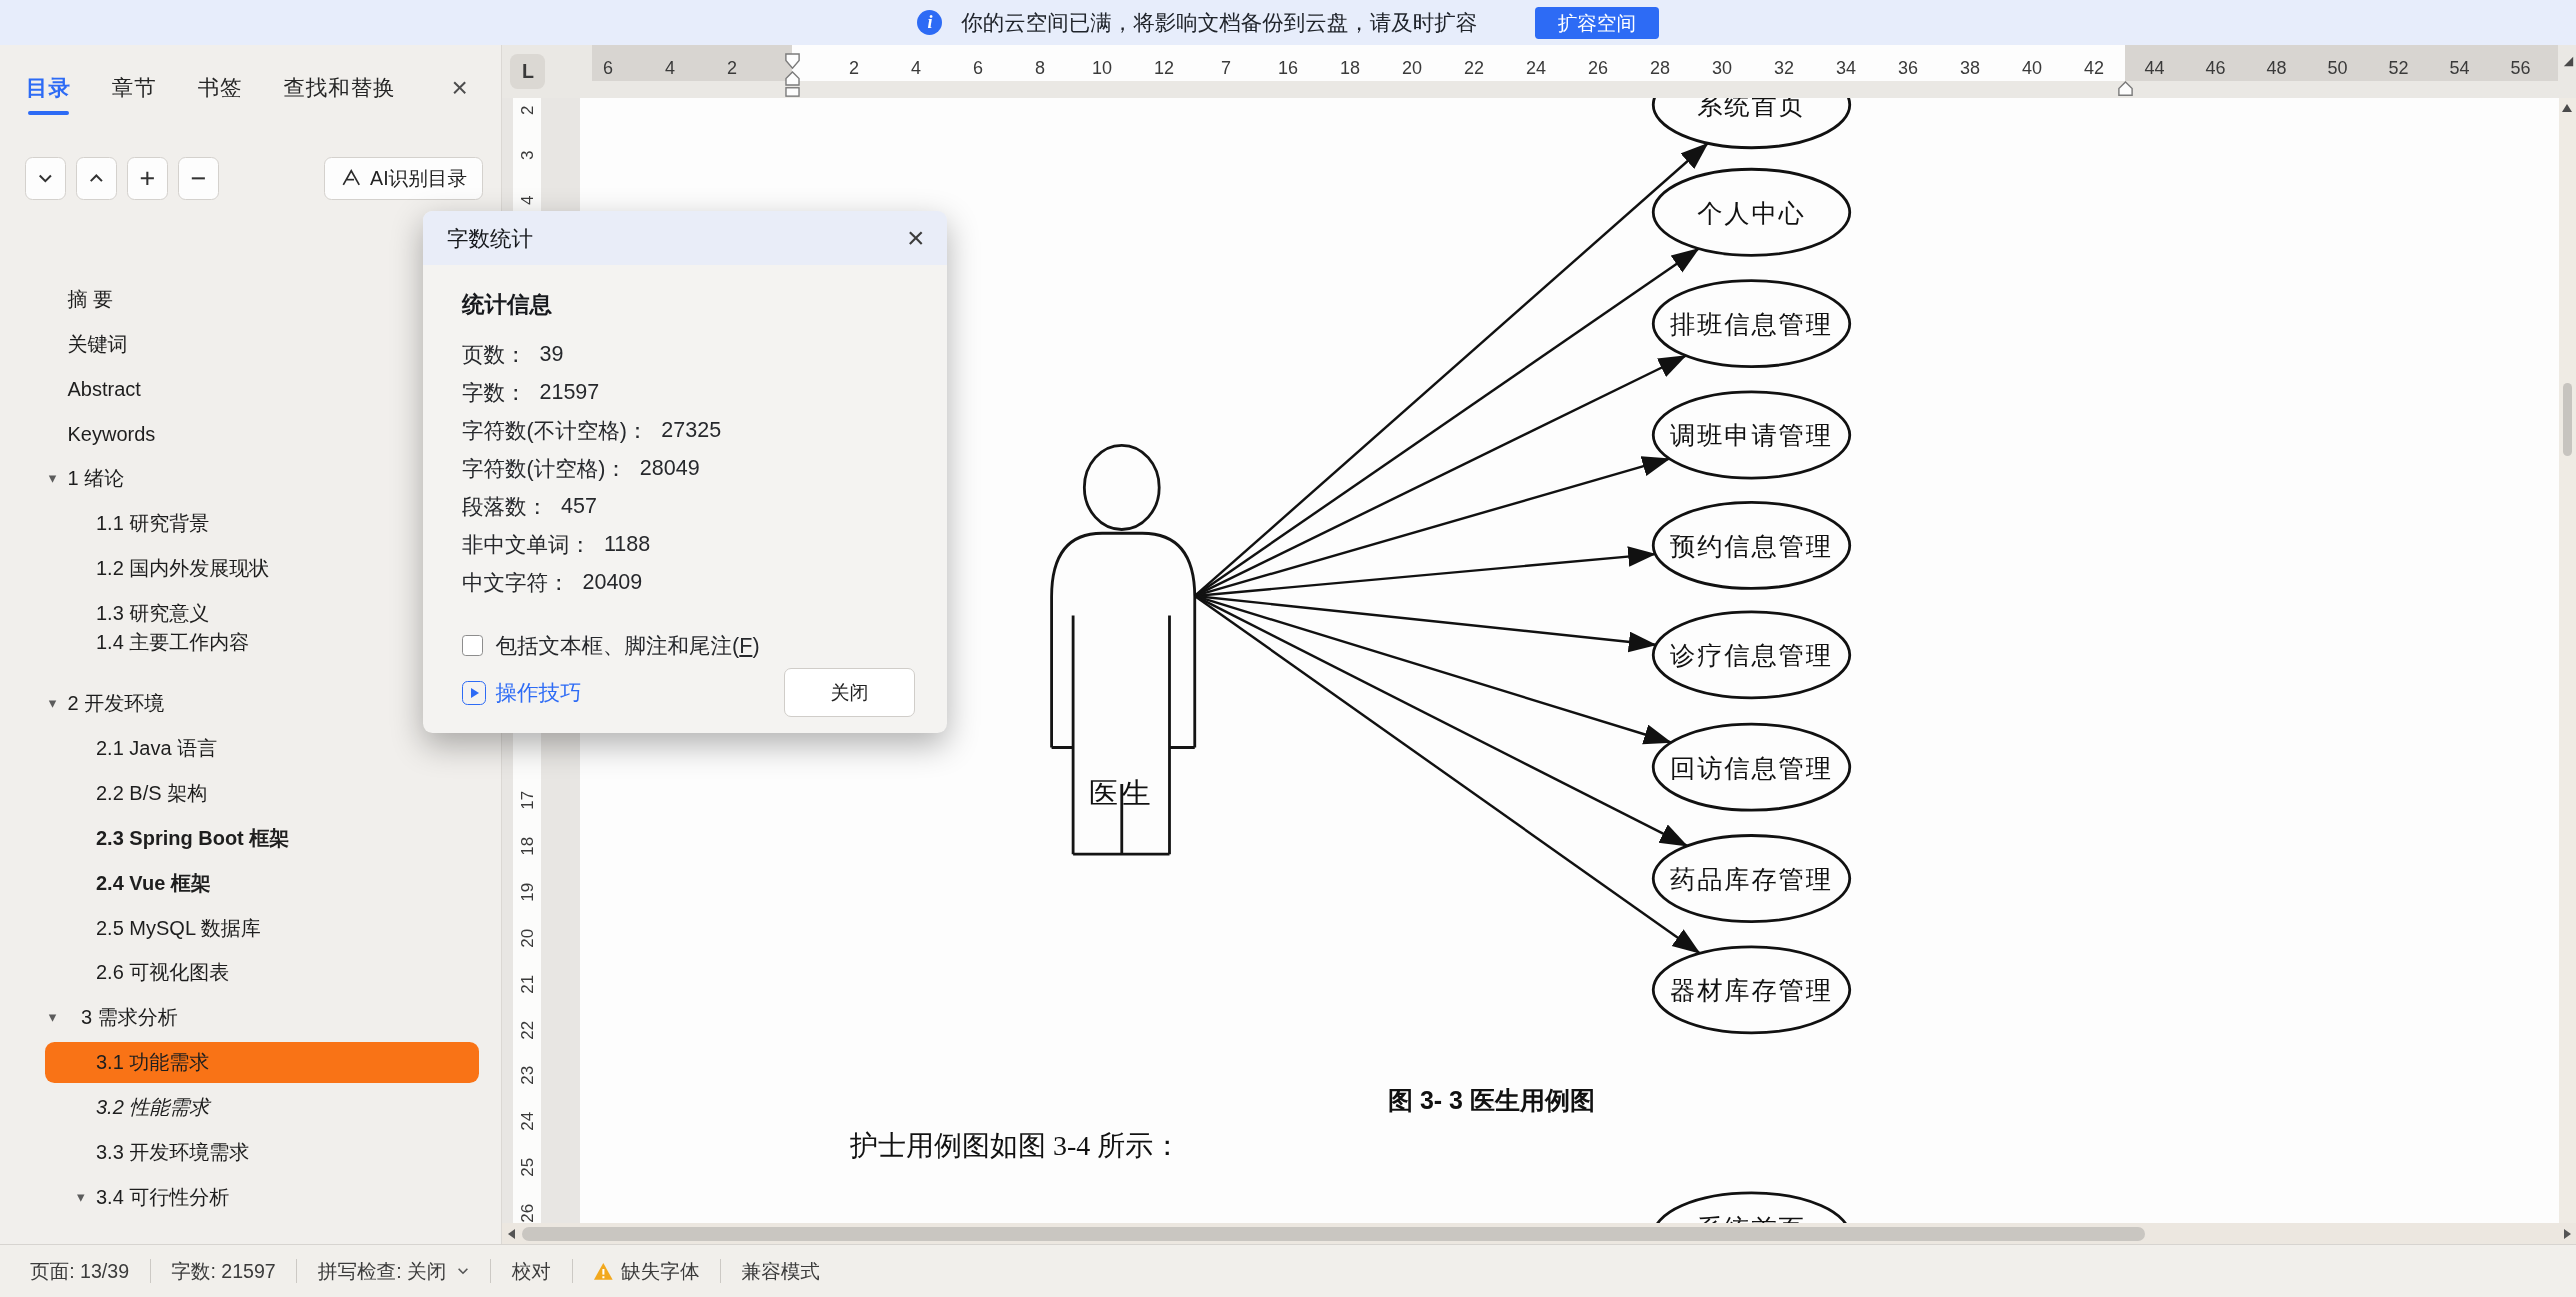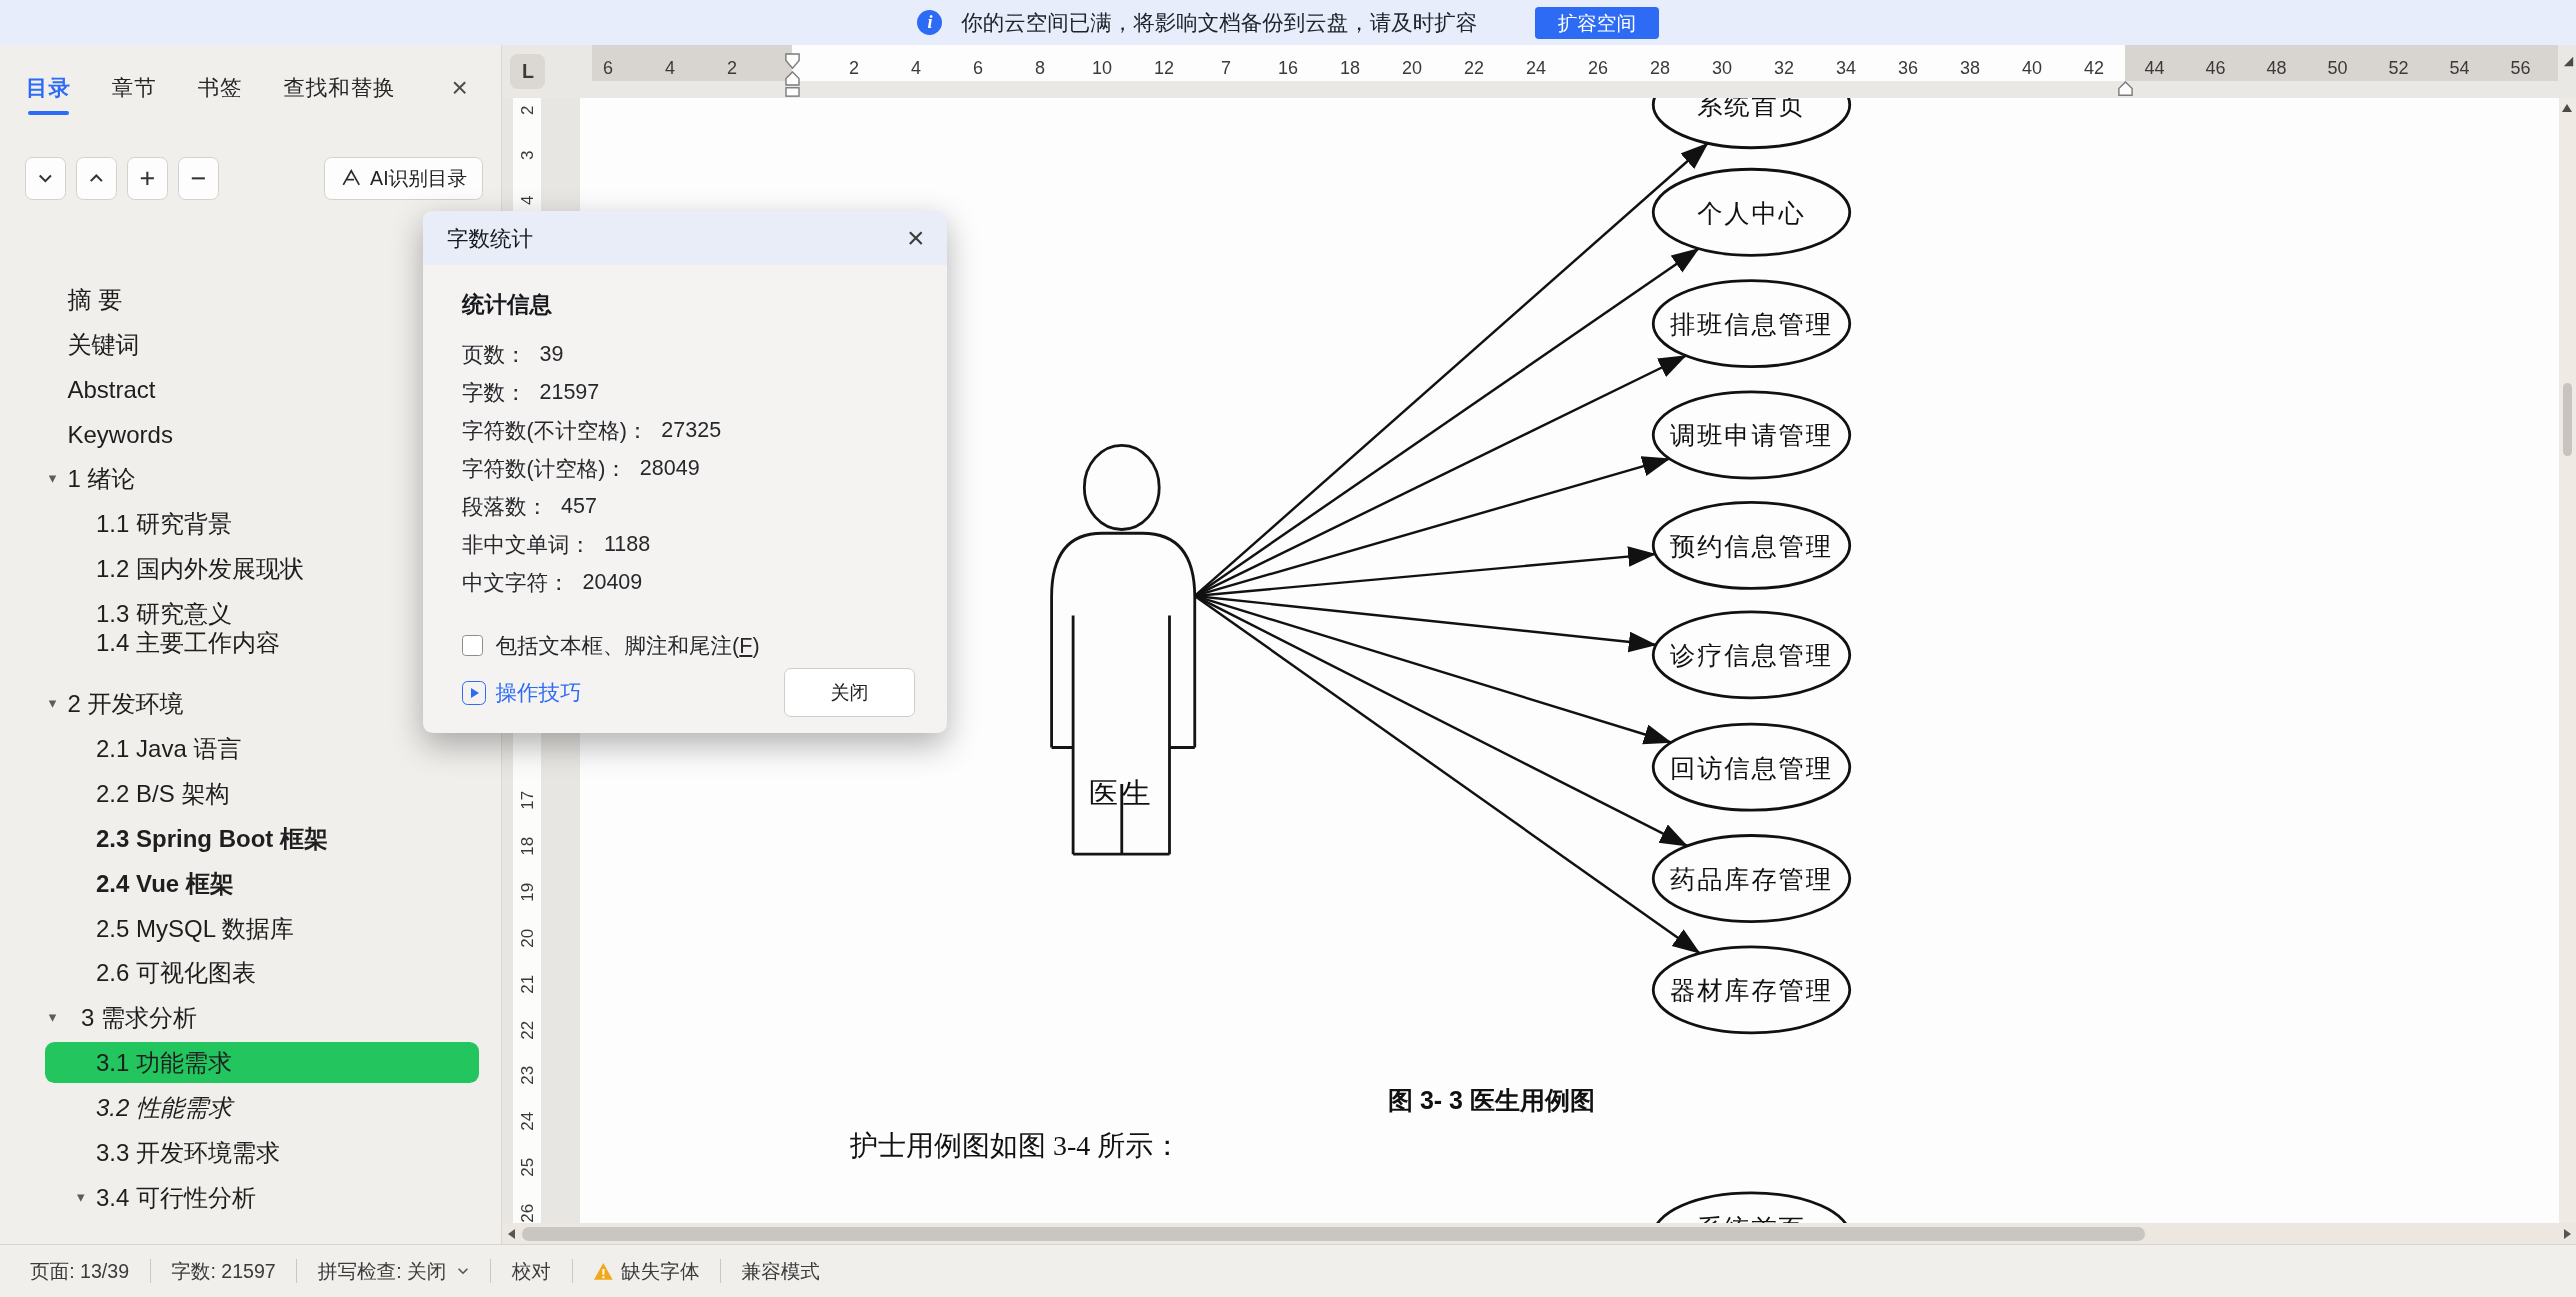--- a/index.html
+++ b/index.html
@@ -17,23 +17,23 @@
 .tab{font-size:21.5px;color:#262626;margin-right:41px;cursor:pointer;position:relative;letter-spacing:0.9px}
 .tab.active{color:#2d6bf5;font-weight:bold}
 .tab.active::after{content:"";position:absolute;left:1.9px;right:1.9px;bottom:-13px;height:3.7px;border-radius:1.9px;background:#2d6bf5}
 .tab-close{font-size:28px;color:#4d4d4d;margin-left:15px;cursor:pointer;line-height:1}
 .btnrow{position:absolute;left:25px;top:112px;height:43px;width:458px}
 .sqbtn{position:absolute;top:0;width:41px;height:43px;background:#fdfdfd;border:0.9px solid #d4d1cd;border-radius:7.5px;display:flex;align-items:center;justify-content:center;cursor:pointer}
 .ai-btn{position:absolute;right:0;top:0;height:43px;background:#fdfdfd;border:0.9px solid #d4d1cd;border-radius:7.5px;display:flex;align-items:center;padding:0 15px;cursor:pointer}
 .ai-btn .lbl{font-size:19.6px;color:#222;margin-left:7.5px}
 #toc{position:absolute;left:45px;top:187px;width:436px;height:1001px}
 .toc-row{position:absolute;left:0;width:434px;height:41px;border-radius:9.4px;display:flex;align-items:center;cursor:pointer}
-.toc-row.sel{background:#22c55e}
+.toc-row.sel{background:#f97316}
 .toc-row .tri{position:absolute;font-size:15px;color:#5c5c5c;top:50%;transform:translateY(-54%)}
-.toc-row .lbl{font-size:24px;color:#1e1e1e;white-space:nowrap}
+.toc-row .lbl{font-size:20px;color:#1e1e1e;white-space:nowrap}
 
 #ruler-row{position:absolute;left:502px;top:45px;width:2074px;height:53px;background:#eae8e4;z-index:3}
 #lsel{position:absolute;left:8.4px;top:9.4px;width:35px;height:35px;background:#dbd8d3;border-radius:7.5px;display:flex;align-items:center;justify-content:center;font-size:19.6px;font-weight:bold;color:#3a3a3a;cursor:pointer}
 .hruler{position:absolute;top:11.2px;height:36px;background:#eae8e4}
 .seg{position:absolute;top:0;height:36px}
 .seg.gray{background:#d8d5d1}
 .seg.white{background:#fdfdfd}
 .rnum{position:absolute;top:11.2px;height:24px;display:flex}
 .rnum span{display:inline-block;text-align:center;font-size:18px;color:#3a3a3a;line-height:24px}
 .imarker{position:absolute;z-index:4}

